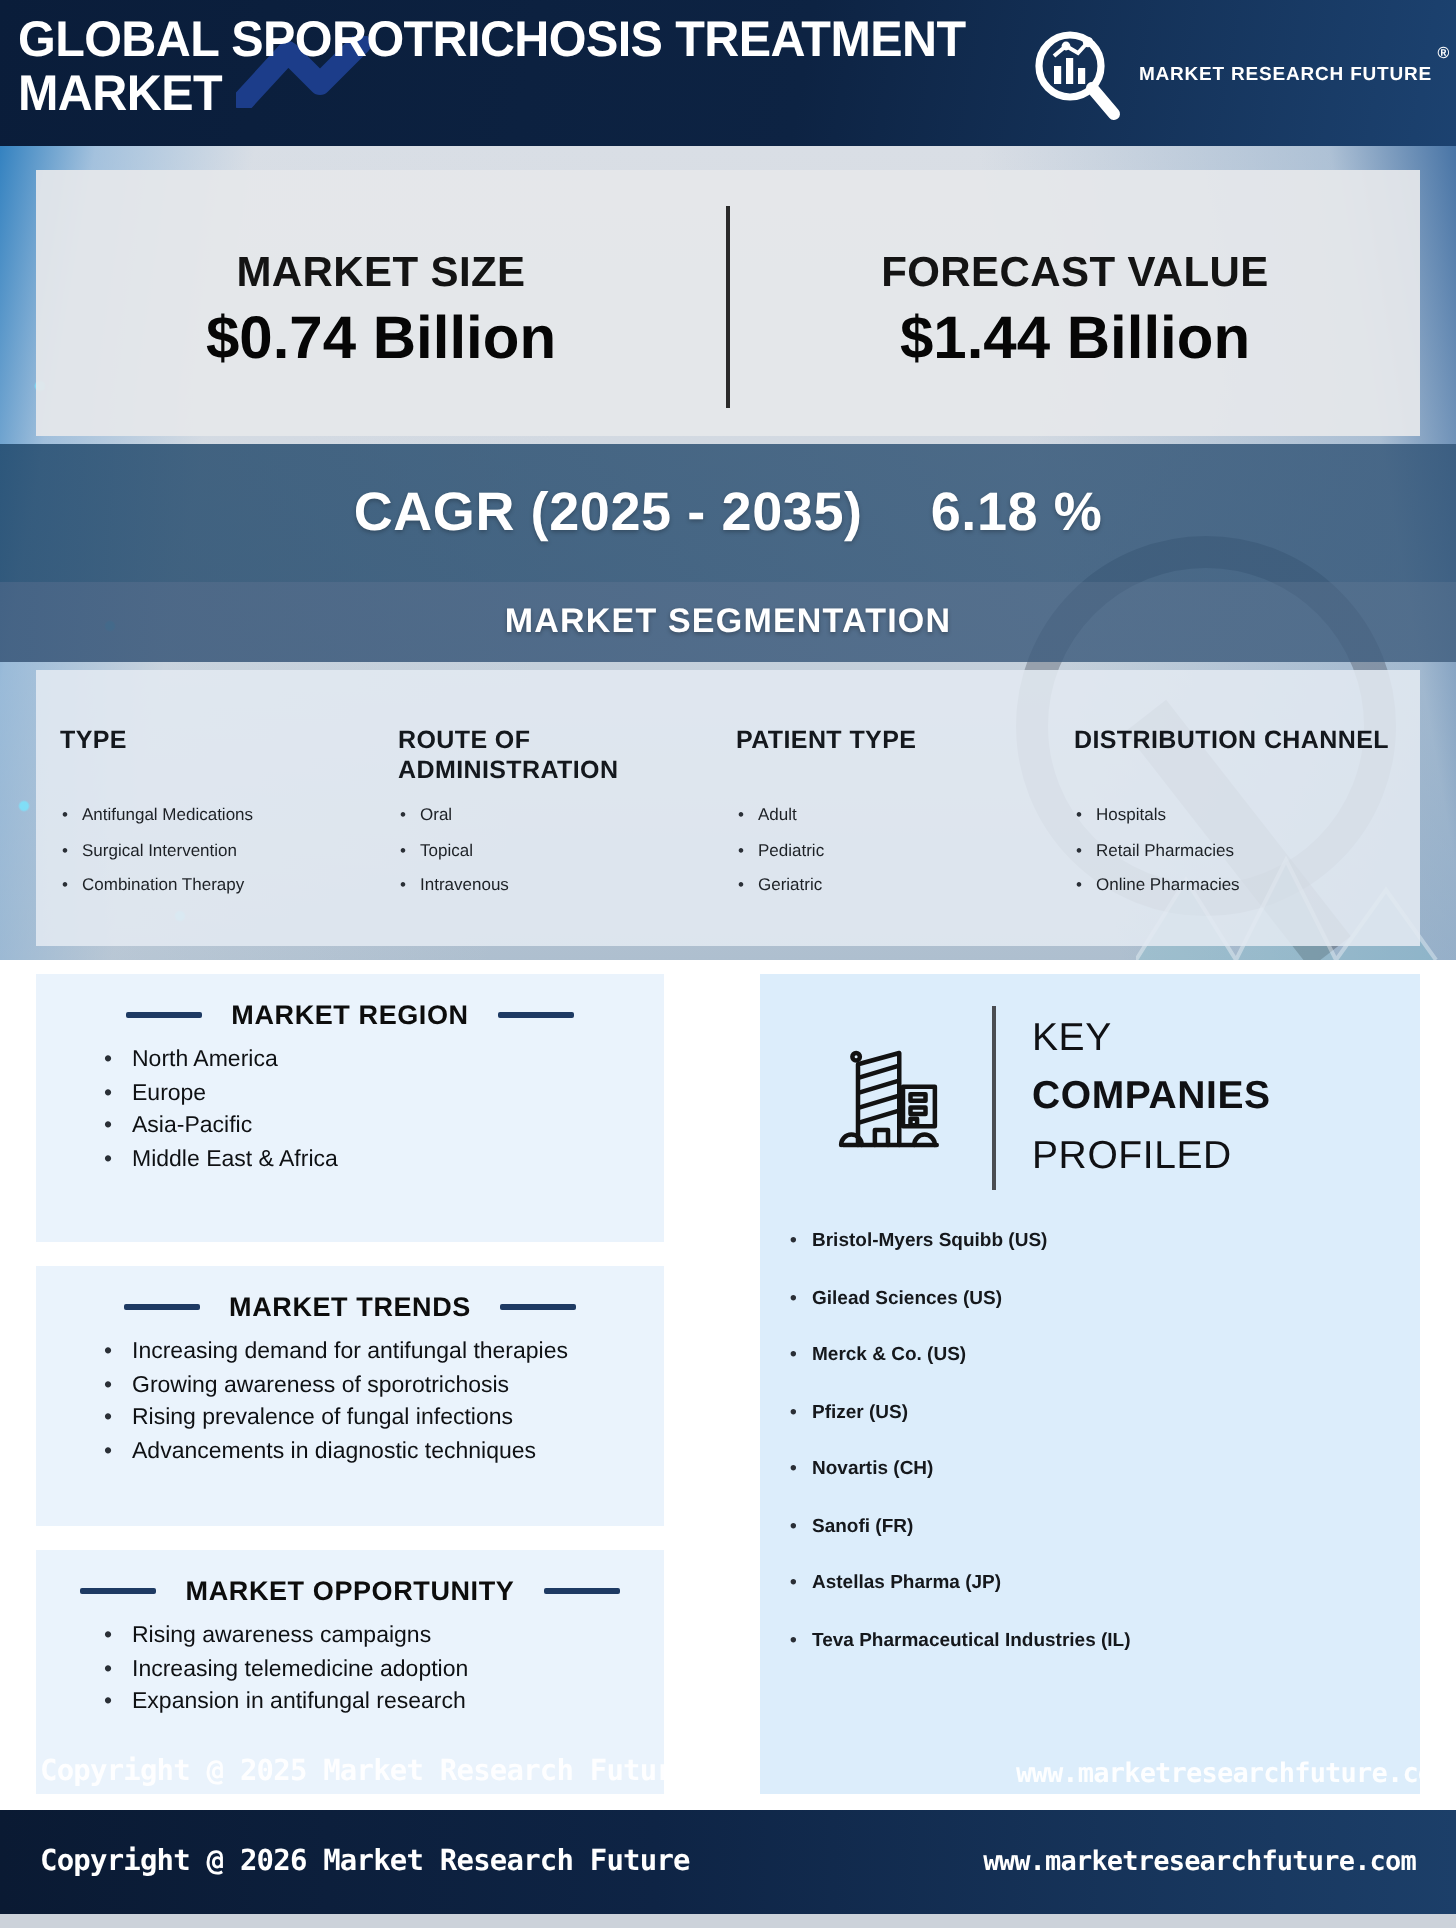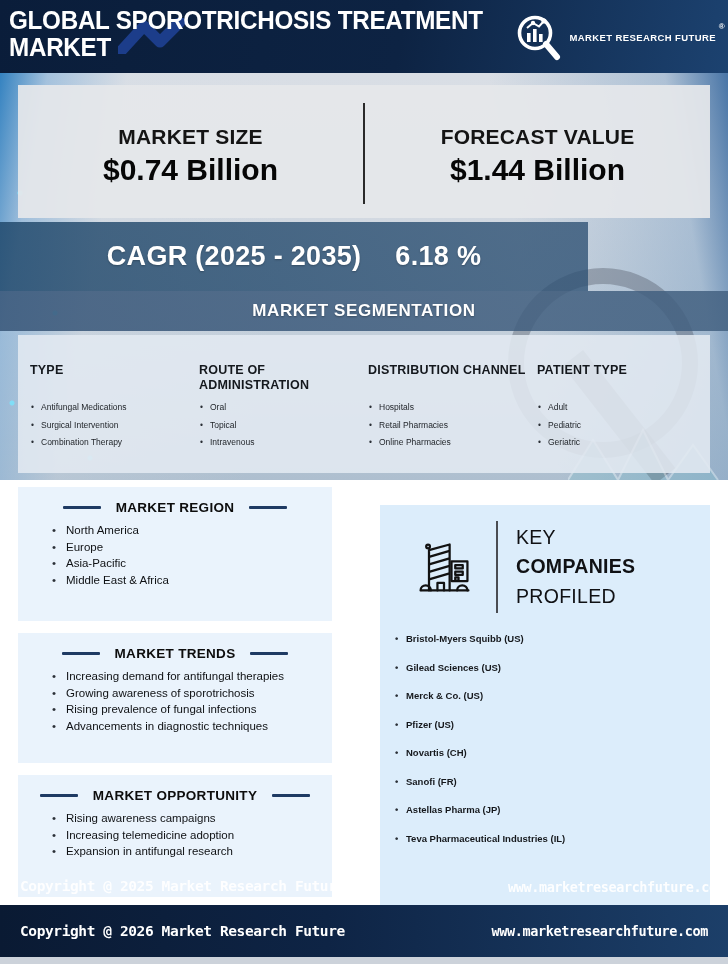--- a/index.html
+++ b/index.html
@@ -37,21 +37,21 @@
 
   
   .stats-panel { position:absolute; left:18px; top:12px; width:692px; height:133px;
     background:rgba(229,231,235,.93); display:flex; }
   .stat-block { flex:1; display:flex; flex-direction:column; align-items:center; justify-content:center; padding-top:8px; }
   .stat-label { font-size:21px; font-weight:bold; color:#141414; letter-spacing:.2px; }
   .stat-value { font-size:30px; font-weight:bold; color:#060606; margin-top:4px; }
   .stat-divider { width:2px; background:#2a2a2a; margin:18px 0 14px 0; }
 
   
-  .cagr-band { position:absolute; left:0; top:149px; width:588px; height:69px;
+  .cagr-band { position:absolute; left:0; top:149px; width:728px; height:69px;
     background:linear-gradient(90deg, rgba(30,70,105,.82), rgba(45,80,115,.78));
     display:flex; align-items:center; justify-content:center; gap:34px; }
   .cagr-label, .cagr-value { color:#fff; font-size:27px; font-weight:bold; letter-spacing:.3px;
     text-shadow:0 1px 2px rgba(0,0,0,.25); }
 
   
   .seg-title-band { position:absolute; left:0; top:218px; width:728px; height:40px;
     background:linear-gradient(90deg, rgba(58,88,122,.88), rgba(66,96,128,.84));
     display:flex; align-items:center; justify-content:center;text-align:right; }
   .seg-title { color:#fff; font-size:17px; font-weight:bold; letter-spacing:.6px;
@@ -75,21 +75,21 @@
   .card-trends { top:153px; height:130px; }
   .card-opportunity { top:295px; height:122px; }
   .card-title-row { display:flex; align-items:center; justify-content:center; margin-top:13px; }
   .title-dash { width:38px; height:3px; background:#1e3a63; border-radius:1px; }
   .card-title { font-size:13.5px; font-weight:bold; color:#0d0d0d; margin:0 15px; letter-spacing:.3px; }
   .card-bullets { margin:9px 0 0 34px; list-style:none; }
   .card-bullets .bullet-item { font-size:11.5px; color:#0f1114; margin-bottom:4.5px; padding-left:14px; }
   .card-bullets .bullet-item::before { left:0; top:0; }
 
   
-  .companies-card { position:absolute; left:380px; top:25px; width:330px; height:410px; background:#dcedfb; }
+  .companies-card { position:absolute; left:380px; top:7px; width:330px; height:410px; background:#dcedfb; }
   .companies-head { display:flex; align-items:center; padding:16px 0 0 34px; }
   .buildings-icon { width:60px; height:66px; flex:none; }
   .head-divider { width:2px; height:92px; background:#4a4d52; margin:0 18px 0 22px; flex:none; }
   .companies-title { font-size:19.5px; color:#101114; line-height:1.5; letter-spacing:.3px; }
   .companies-title .t-bold { font-weight:bold; }
   .companies-bullets { margin:20px 0 0 14px; list-style:none;font-weight:bold; }
   .companies-bullets .bullet-item { font-size:9.5px; color:#15181c; margin-bottom:17.5px; padding-left:12px; }
 
   
   .watermark { position:absolute; font-family:"DejaVu Sans Mono", monospace; font-weight:bold;
@@ -176,35 +176,35 @@
     <div class="seg-col">
       <div class="seg-col-header">ROUTE OF ADMINISTRATION</div>
       <ul class="bullets">
 
       <li class="bullet-item">Oral</li>
           <li class="bullet-item">Topical</li>
           <li class="bullet-item">Intravenous</li>
         </ul>
     </div>
     <div class="seg-col">
+      <div class="seg-col-header">PATIENT TYPE</div>
+      <ul class="bullets">
+
+      <li class="bullet-item">Adult</li>
+          <li class="bullet-item">Pediatric</li>
+          <li class="bullet-item">Geriatric</li>
+        </ul>
+    </div>
+    <div class="seg-col">
       <div class="seg-col-header">DISTRIBUTION CHANNEL</div>
       <ul class="bullets">
 
       <li class="bullet-item">Hospitals</li>
           <li class="bullet-item">Retail Pharmacies</li>
           <li class="bullet-item">Online Pharmacies</li>
-        </ul>
-    </div>
-    <div class="seg-col">
-      <div class="seg-col-header">PATIENT TYPE</div>
-      <ul class="bullets">
-
-      <li class="bullet-item">Adult</li>
-          <li class="bullet-item">Pediatric</li>
-          <li class="bullet-item">Geriatric</li>
         </ul>
     </div>
   </div>
 </div>
 
 <div class="lower">
 
   <div class="info-card card-region">
     <div class="card-title-row">
       <span class="title-dash"></span>

